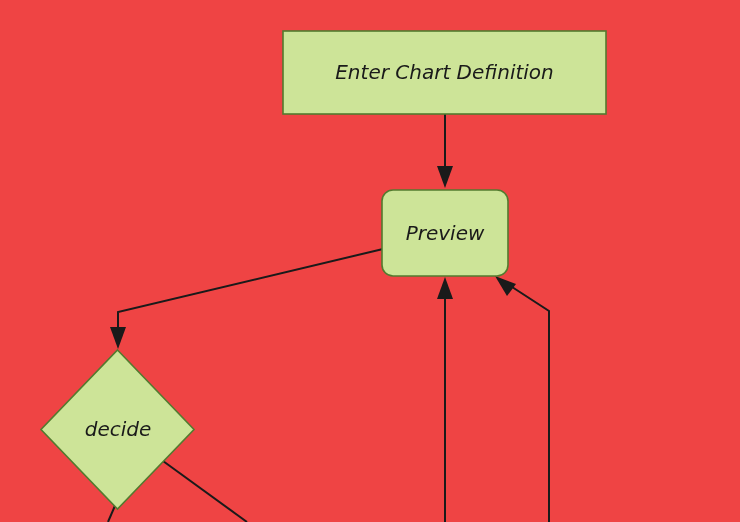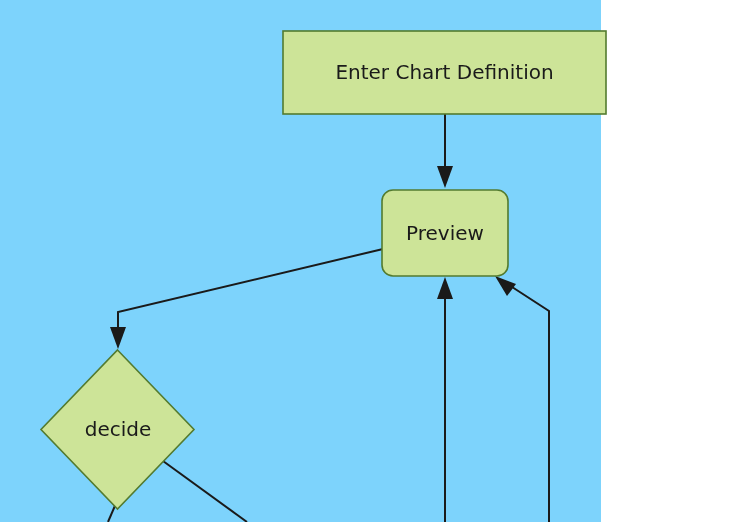--- a/index.html
+++ b/index.html
@@ -8,23 +8,24 @@
     background: #ffffff;
   }
   body {
     width: 740px;
     height: 522px;
     font-family: "DejaVu Sans", "Liberation Sans", sans-serif;
     overflow: hidden;
   }
   #flowchart-root {
     position: relative;
-    width: 601px;
+    width: 740px;
     height: 522px;
-    background: #7dd3fc;
+    background: #ef4444;
+    font-style: italic;
   }
   #flowchart-svg {
     position: absolute;
     top: 0;
     left: 0;
     width: 740px;
     height: 522px;
     display: block;
   }
   .node-shape {

